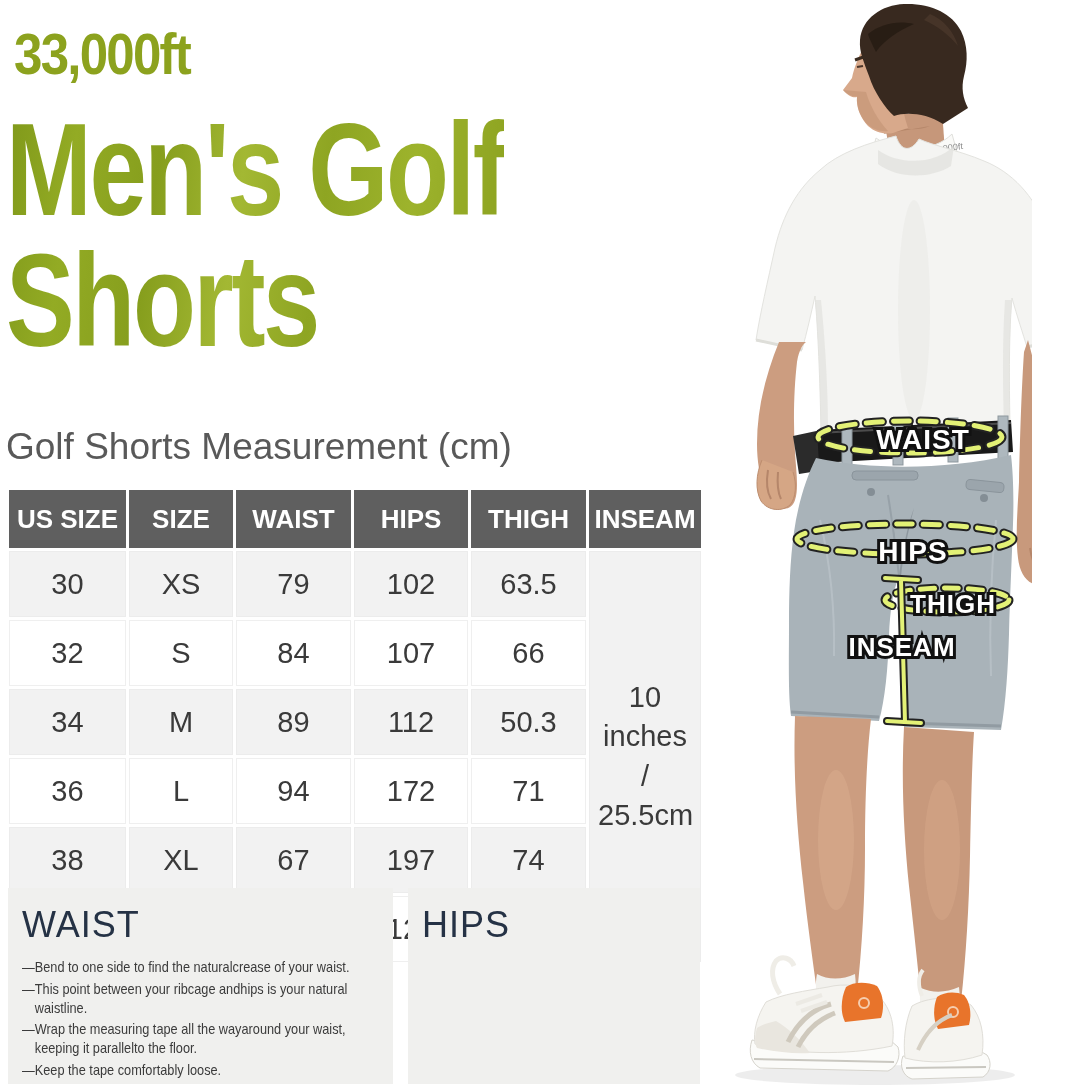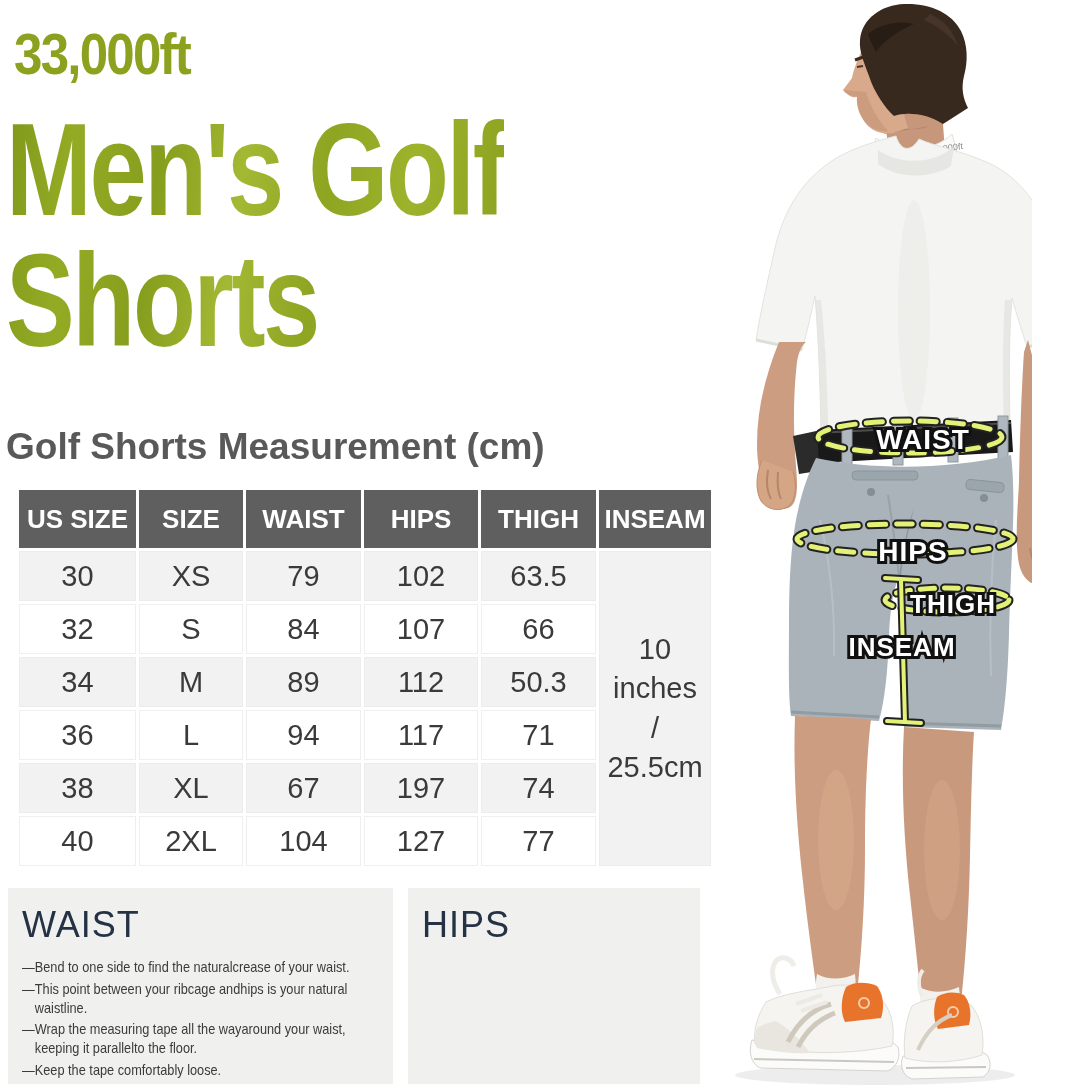--- a/index.html
+++ b/index.html
@@ -19,34 +19,34 @@
     position:absolute;left:6px;top:104px;margin:0;
     font-size:132px;line-height:131px;font-weight:bold;
     letter-spacing:-3px;white-space:nowrap;
     transform:scaleX(0.78);transform-origin:left top;
     background:linear-gradient(100deg,#7f981a 0%,#93ab24 14%,#869e1d 30%,#a3b833 46%,#8ea522 62%,#9db32c 78%,#8aa01f 100%);
     -webkit-background-clip:text;background-clip:text;
     color:transparent;
   }
   .subtitle{
     position:absolute;left:6px;top:426px;margin:0;
-    font-size:37px;font-weight:700;color:#595959;white-space:nowrap;
+    font-size:37px;font-weight:400;color:#595959;white-space:nowrap;
   }
   
   table.size{
-    position:absolute;left:16px;top:487px;width:698px;
+    position:absolute;left:6px;top:487px;width:698px;
     border-collapse:separate;border-spacing:3px;table-layout:fixed;
   }
   table.size th{
     background:#5f5f5f;color:#fff;font-size:26px;font-weight:bold;
     height:58px;text-align:center;padding:0;letter-spacing:0;
   }
   table.size td{
     height:48px;text-align:center;font-size:29px;color:#3a3a3a;
-    padding:0;border:1px solid #ededed;
+    padding:8px;border:1px solid #ededed;
   }
   tr.odd td{background:#f2f2f2;border-color:#ececec;}
   tr.even td{background:#ffffff;border-color:#efefef;}
   td.inseam-cell{
     background:#f2f2f2 !important;vertical-align:middle;
     font-size:26px;color:#333;text-align:left;padding-left:10px;line-height:1.35;
   }
   
   .guides{
     position:absolute;left:8px;top:888px;width:692px;height:196px;
@@ -115,21 +115,21 @@
         <td>34</td>
         <td>M</td>
         <td>89</td>
         <td>112</td>
         <td>50.3</td>
       </tr>
       <tr class="even">
         <td>36</td>
         <td>L</td>
         <td>94</td>
-        <td>117</td>
+        <td>172</td>
         <td>71</td>
       </tr>
       <tr class="odd">
         <td>38</td>
         <td>XL</td>
         <td>67</td>
         <td>197</td>
         <td>74</td>
       </tr>
       <tr class="even">

